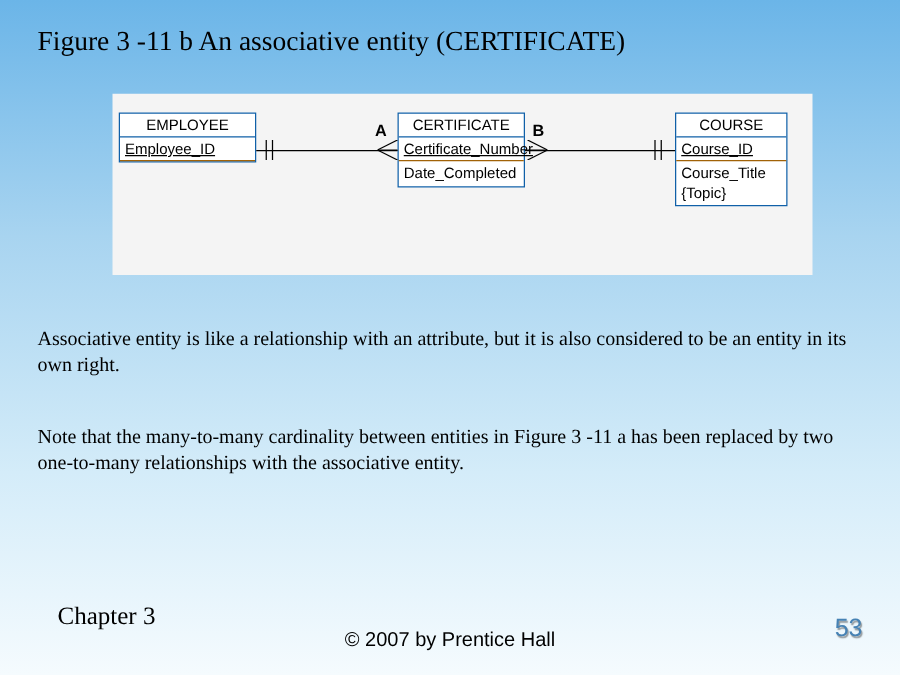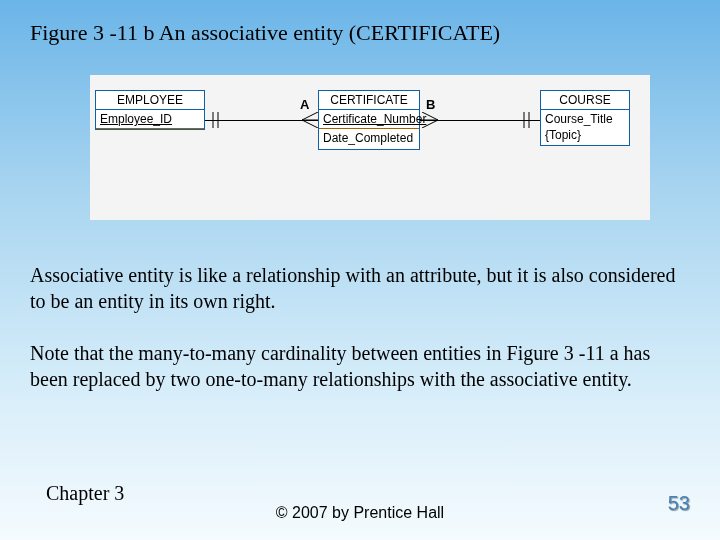--- a/index.html
+++ b/index.html
@@ -59,21 +59,21 @@
     height: 1px;
   }
   .rel-label {
     position: absolute;
     font-family: Arial, sans-serif;
     font-size: 13px;
     font-weight: bold;
   }
   .body-text {
     position: absolute;
-    font-size: 20px;
+    font-size: 16px;
     color: #000;
     line-height: 1.3;
     width: 660px;
   }
   .para1 { top: 262px; left: 30px; }
   .para2 { top: 340px; left: 30px; }
   .footer-left {
     position: absolute;
     bottom: 35px;
     left: 46px;
@@ -115,20 +115,21 @@
   <div class="entity-box cert-box">
     <div class="entity-header">CERTIFICATE</div>
     <div class="entity-key">Certificate_Number</div>
     <div class="entity-attrs">
       <div>Date_Completed</div>
     </div>
   </div>
 
   <div class="entity-box course-box">
     <div class="entity-header">COURSE</div>
+    <div class="entity-key">Course_ID</div>
     <div class="entity-attrs">
       <div>Course_Title</div>
       <div>{Topic}</div>
     </div>
   </div>
 
   <div class="conn-line" style="top:45px; left:115px; width:113px;"></div>
   <div class="conn-line" style="top:45px; left:330px; width:120px;"></div>
 
   <div class="rel-label" style="top:22px; left:210px;">A</div>

